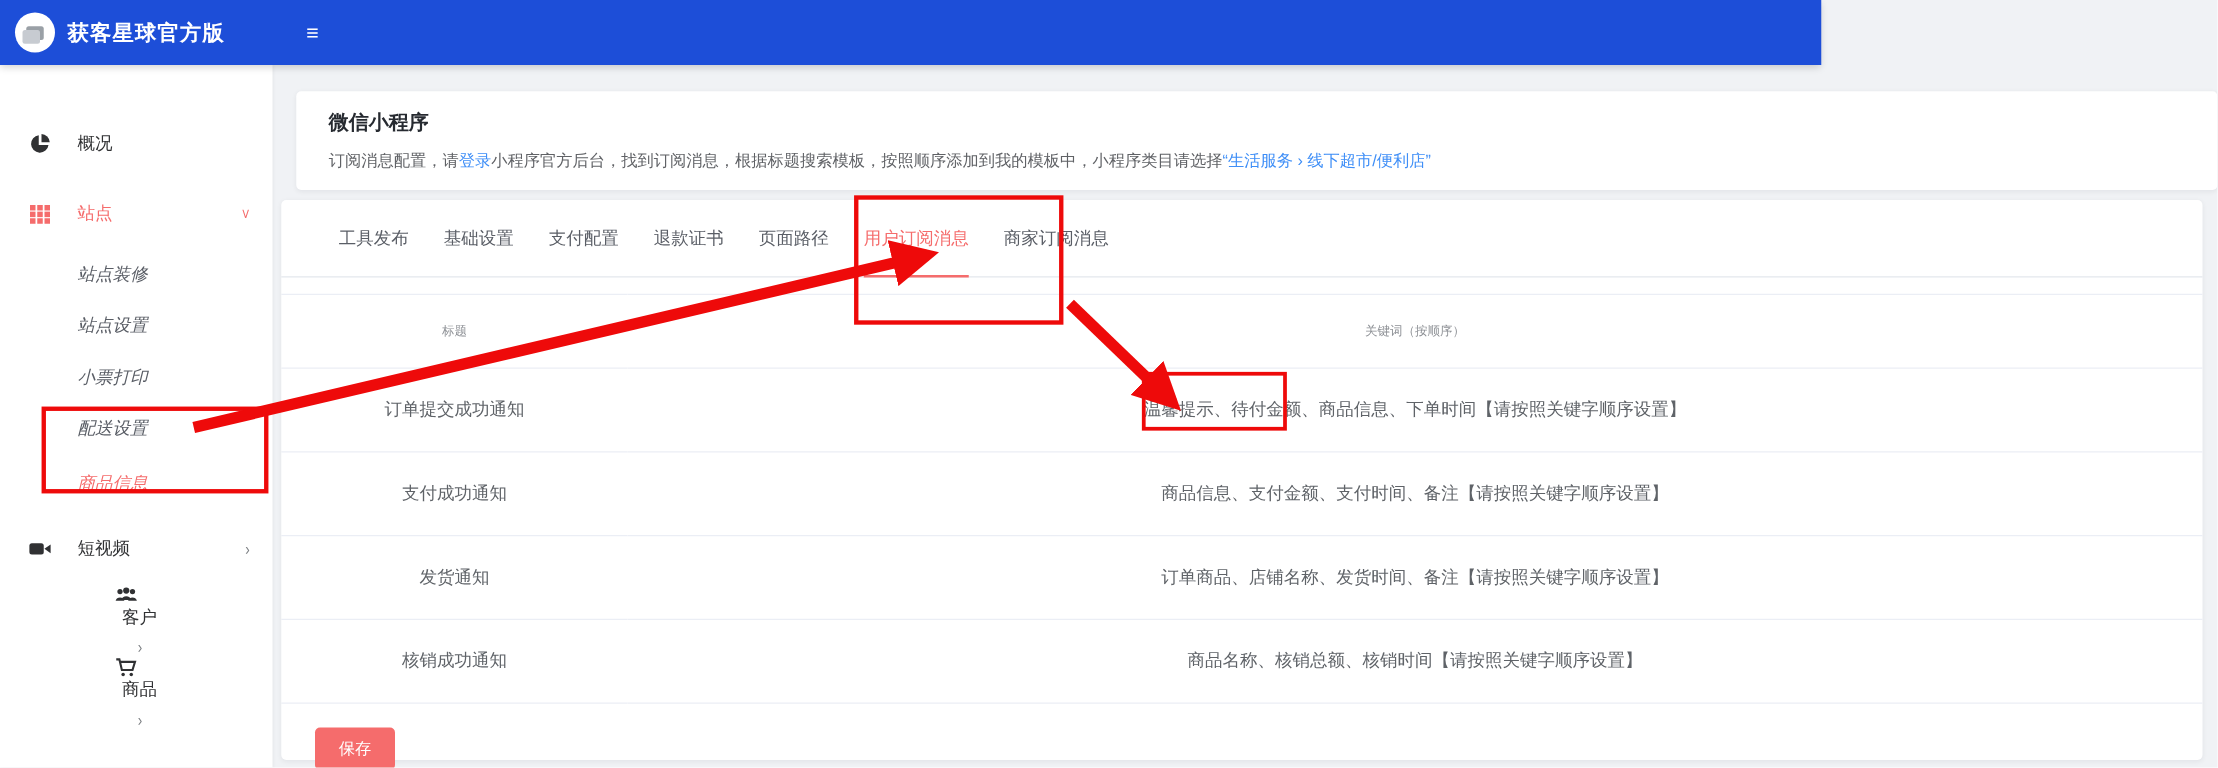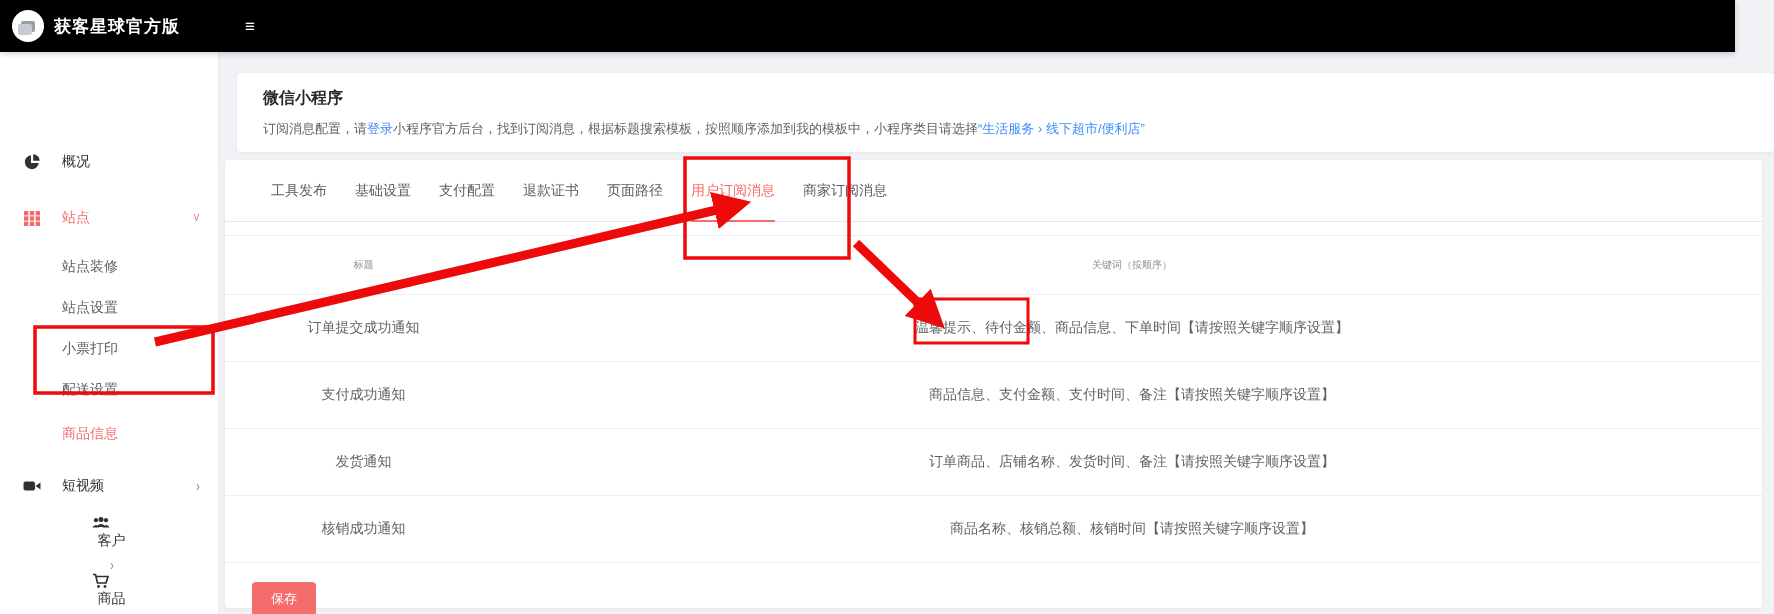--- a/index.html
+++ b/index.html
@@ -3,42 +3,42 @@
 <meta charset="utf-8">
 <style>
   html,body{margin:0;padding:0;}
   body{
     width:1774px;height:614px;position:relative;overflow:hidden;
     background:#f0f2f5;
     font-family:"Liberation Sans","DejaVu Sans",sans-serif;
     -webkit-font-smoothing:antialiased;
   }
   
-  .topbar{position:absolute;left:0;top:0;width:1735px;height:52px;background:#000000;z-index:5;
+  .topbar{position:absolute;left:0;top:0;width:1457px;height:52px;background:#1d4ed8;z-index:5;
     box-shadow:0 2px 6px rgba(0,0,0,.18);display:flex;align-items:center;}
   .logo-wrap{width:218px;display:flex;align-items:center;}
   .logo-circle{width:32px;height:32px;border-radius:50%;background:#fff;margin-left:12px;
     display:flex;align-items:center;justify-content:center;position:relative;}
   .logo-glyph{width:14px;height:11px;background:#9aa0a6;border-radius:2px;position:relative;}
   .logo-glyph:before{content:"";position:absolute;left:-3px;top:3px;width:14px;height:11px;
     background:#c7cbd1;border-radius:2px;}
   .app-title{color:#fff;font-size:17px;font-weight:600;margin-left:10px;letter-spacing:1px;}
   .hamburger{color:#fff;font-size:17px;font-weight:700;margin-left:27px;cursor:pointer;line-height:1;}
   
   .sidebar{position:absolute;left:0;top:52px;width:218px;height:562px;background:#fff;
-    box-shadow:1px 0 2px rgba(0,0,0,.04);padding-top:82px;box-sizing:border-box;z-index:2;}
+    box-shadow:1px 0 2px rgba(0,0,0,.04);padding-top:35px;box-sizing:border-box;z-index:2;}
   .side-item{display:flex;align-items:center;height:56px;padding:0 18px 0 23px;cursor:pointer;
     font-size:14px;color:#303133;box-sizing:border-box;}
   .side-item .ico{width:18px;height:18px;margin-right:21px;flex:0 0 18px;display:flex;align-items:center;}
   .side-item .lbl{flex:1;}
   .side-item .chev{font-size:12px;color:#7d8084;transform:scale(.9,1.15);}
   .side-item.red{color:#f56c6c;}
   .side-item.red .chev{color:#f56c6c;}
   .side-sub{height:41px;display:flex;align-items:center;padding-left:62px;font-size:14px;
-    color:#5a5e66;cursor:pointer;box-sizing:border-box;}
+    color:#5a5e66;cursor:pointer;box-sizing:border-box;font-style:italic;}
   .side-sub.active{color:#f56c6c;}
   .side-sub.tall{height:48px;}
   .side-item.h58{height:58px;flex-direction:column;}
   .side-item.h62{height:62px;}
   
   .card{position:absolute;background:#fff;border-radius:4px;box-shadow:0 1px 4px rgba(0,21,41,.06);}
   .card1{left:237px;top:73px;width:1537px;height:79px;box-sizing:border-box;padding:15px 28px 0 26px;}
   .card1 .c-title{font-size:16px;font-weight:700;color:#262a30;}
   .card1 .c-desc{margin-top:11px;font-size:13px;color:#606266;}
   .link{color:#3e8ef7;cursor:pointer;text-decoration:none;}

